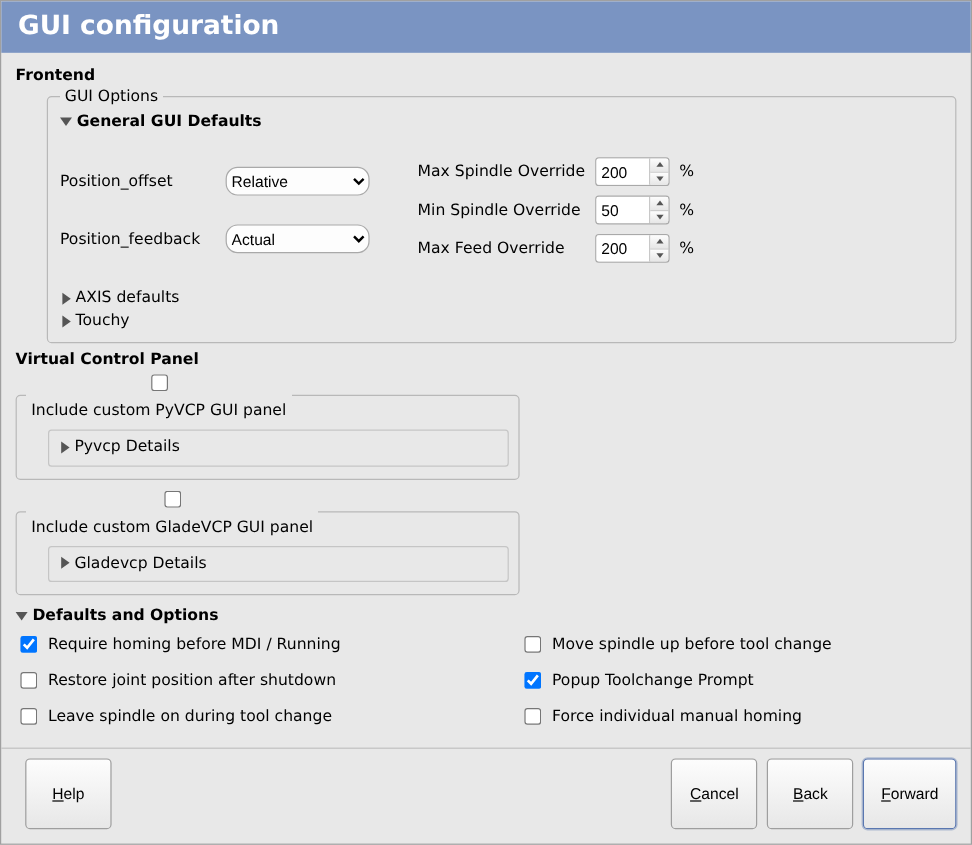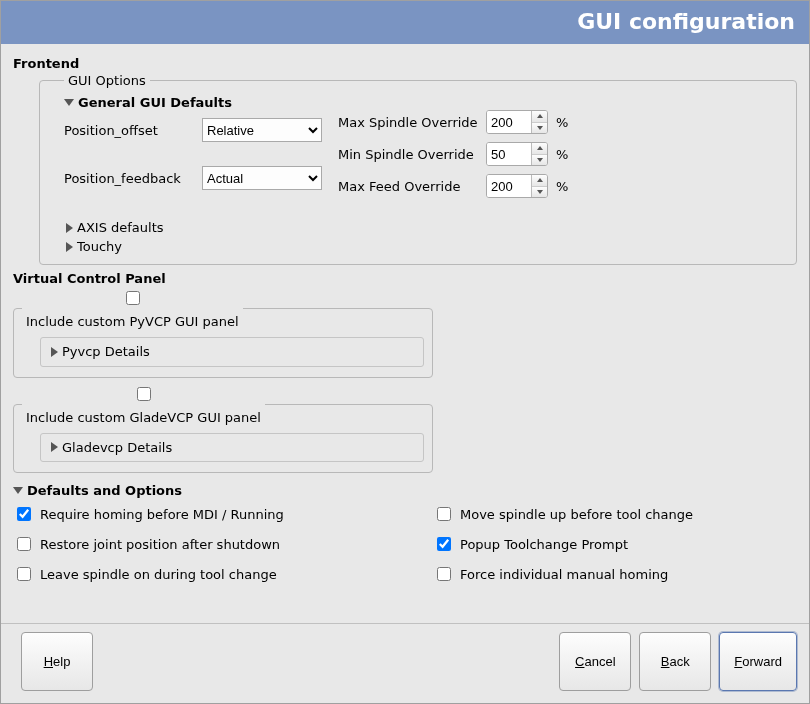--- a/index.html
+++ b/index.html
@@ -14,36 +14,35 @@
     display: flex;
     flex-direction: column;
     border: 1px solid #a0a0a0;
   }
   .titlebar {
     background: #7a94c2;
     color: #fff;
     font-size: 22px;
     font-weight: bold;
     padding: 8px 14px 10px 14px;
-    text-align: right;
   }
   .content {
     flex: 1;
     padding: 8px 12px 4px 12px;
     overflow: auto;
   }
   .section-head {
     font-weight: bold;
     margin: 4px 0 2px 0;
   }
   fieldset {
     border: 1px solid #b8b8b8;
     border-radius: 4px;
     margin: 0 0 6px 26px;
-    padding: 6px 10px 8px 24px;
+    padding: 6px 10px 8px 10px;
   }
   fieldset.inner-plain {
     margin-left: 0;
     margin-top: 2px;
     padding: 8px 10px 10px 10px;
   }
   legend {
     padding: 0 4px;
     font-size: 13px;
   }
@@ -63,39 +62,39 @@
     border-top: 7px solid #555;
   }
   .tri-right {
     border-top: 5px solid transparent;
     border-bottom: 5px solid transparent;
     border-left: 7px solid #555;
   }
   .bold { font-weight: bold; }
   .gui-row {
     display: flex;
-    gap: 16px;
-    margin-top: 0;
+    gap: 40px;
+    margin-top: 22px;
   }
   .col-left, .col-right {
     display: grid;
     grid-template-columns: auto auto auto;
     column-gap: 8px;
     row-gap: 8px;
     align-items: center;
   }
   .col-left { grid-template-columns: 130px 120px; }
   .col-right { grid-template-columns: 140px 62px auto; }
   select {
     width: 120px;
     height: 24px;
     font-size: 13px;
     background: #fdfdfd;
     border: 1px solid #a9a9a9;
-    border-radius: 0;
+    border-radius: 10px;
   }
   .spin {
     display: inline-flex;
     border: 1px solid #a9a9a9;
     border-radius: 3px;
     background: #fff;
     height: 24px;
     width: 62px;
     overflow: hidden;
   }

